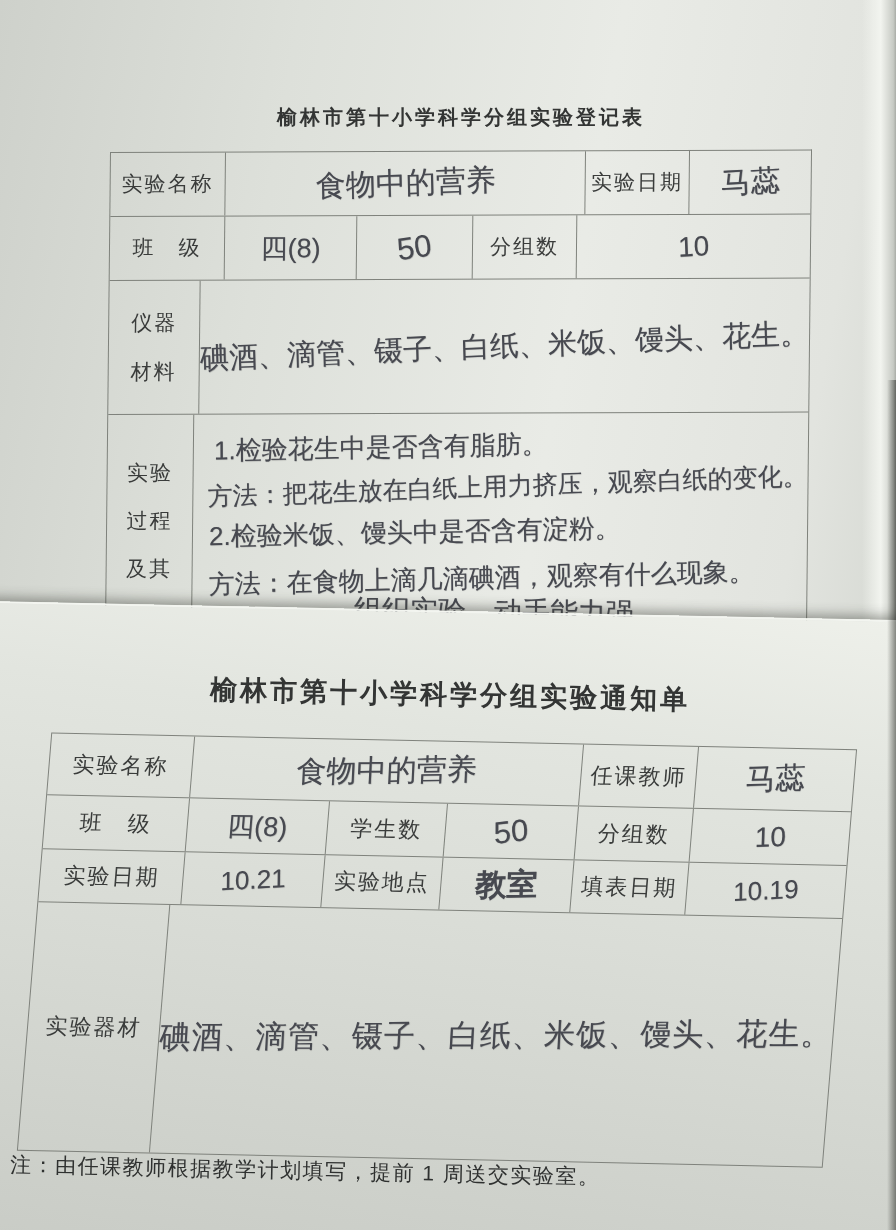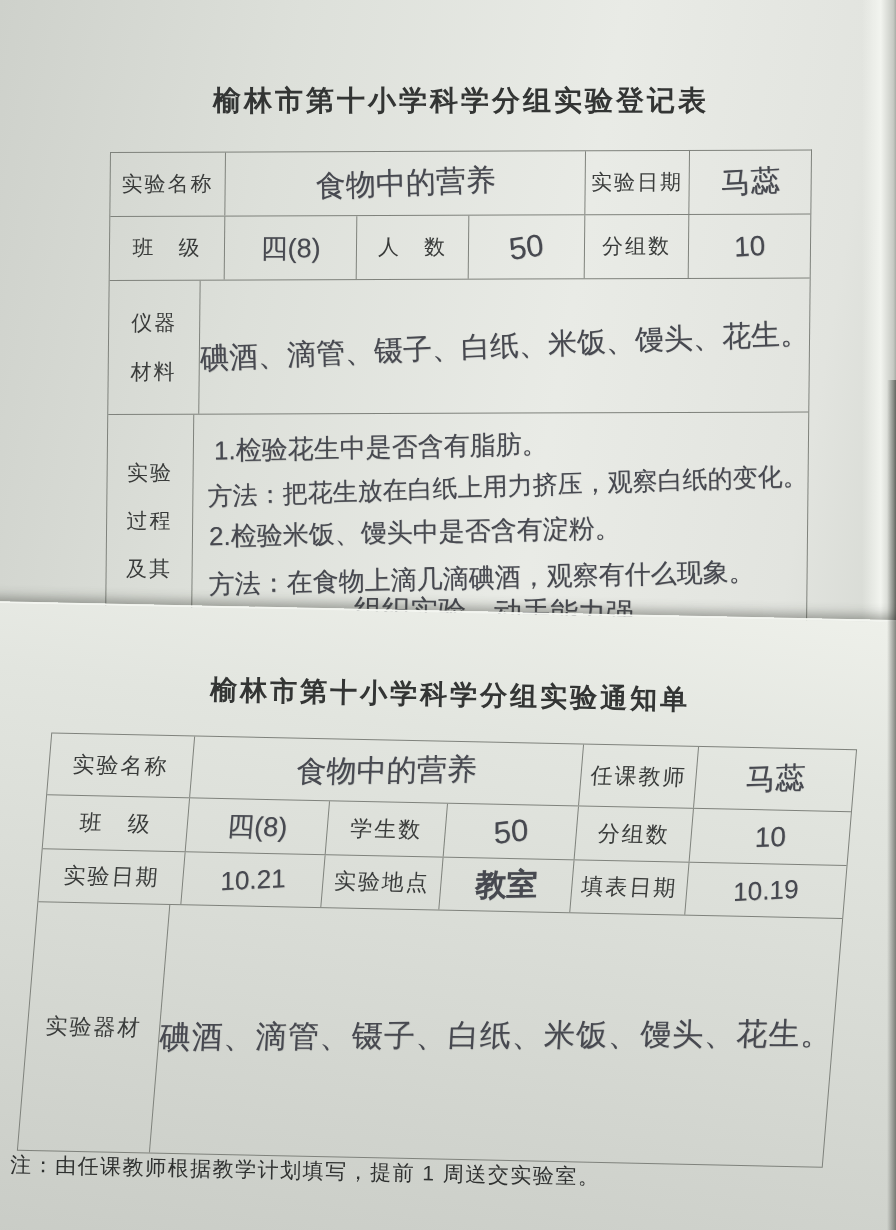--- a/index.html
+++ b/index.html
@@ -34,21 +34,21 @@
   .photo::after { 
     content:""; position:absolute; right:0; top:380px; width:9px; height:850px;
     background:linear-gradient(90deg, rgba(45,47,42,0) 0%, rgba(45,47,42,0.55) 100%);
     z-index:6;
   }
   
   .doc-title {
     position:absolute; text-align:center;
     font-weight:bold; color:#333534; letter-spacing:3px;
   }
-  .t1-title { left:110px; top:82px; width:702px; font-size:28px; }
+  .t1-title { left:110px; top:104px; width:702px; font-size:20px; }
   .t2-title { left:0; top:64px; width:932px; font-size:27px; }
   
   .ftable { position:absolute; border:1.6px solid #7f827c; box-sizing:border-box; }
   .t1 {
     left:110px; top:152px; width:702px;
     transform:skewX(-0.8deg) rotate(-0.2deg); transform-origin:0 0;
     border-bottom:none;
   }
   .t2 {
     left:68px; top:128px; width:806px;
@@ -134,21 +134,20 @@
         <div class="td lbl w104">实验日期</div>
         <div class="td grow">
           <span class="hw hw-sign">马蕊</span>
         </div>
       </div>
       <div class="tr r2">
         <div class="td lbl w114">班　级</div>
         <div class="td w132">
           <span class="hw hw-class">四(8)</span>
         </div>
-        <div class="td lbl w112">人　数</div>
         <div class="td w116">
           <span class="hw hw-50">50</span>
         </div>
         <div class="td lbl w104">分组数</div>
         <div class="td grow">
           <span class="hw hw-10">10</span>
         </div>
       </div>
       <div class="tr r3">
         <div class="td lbl w114 stack">

